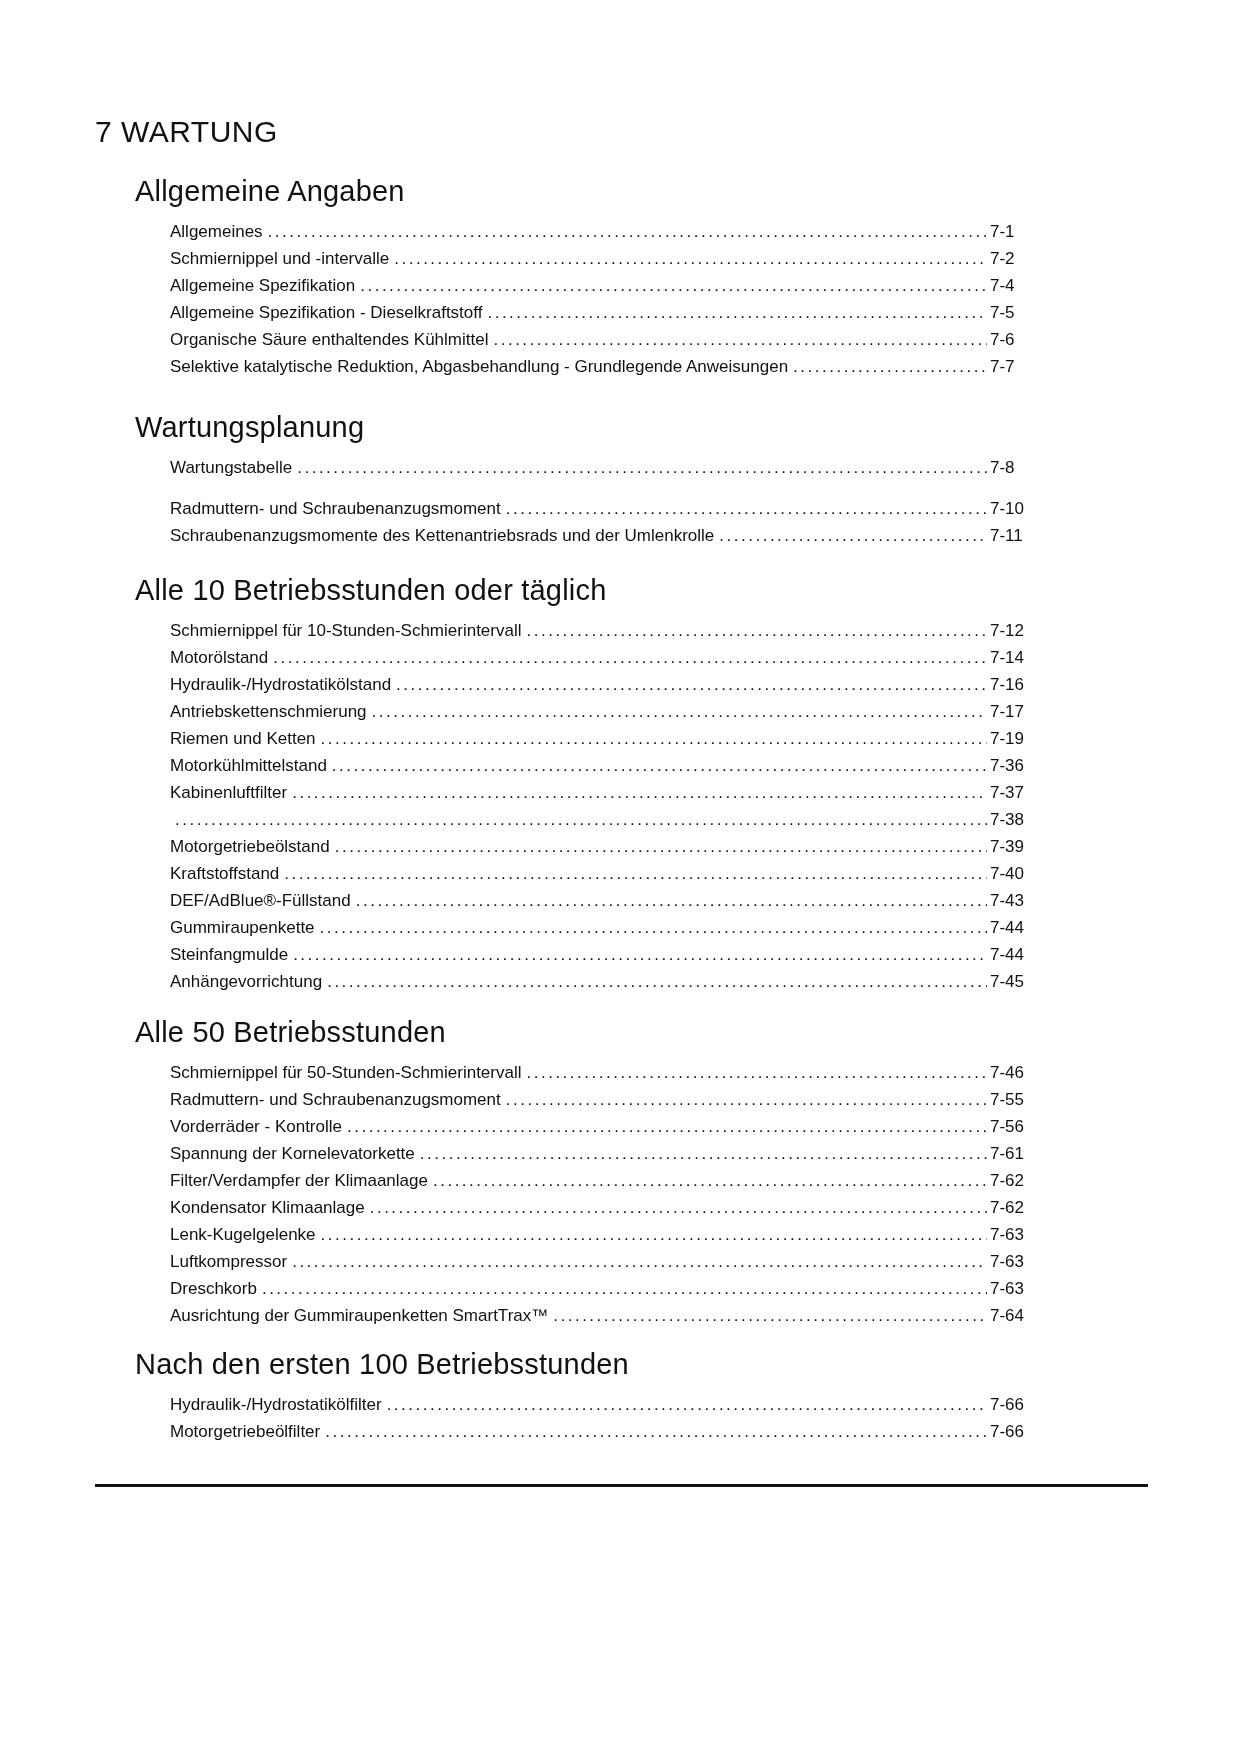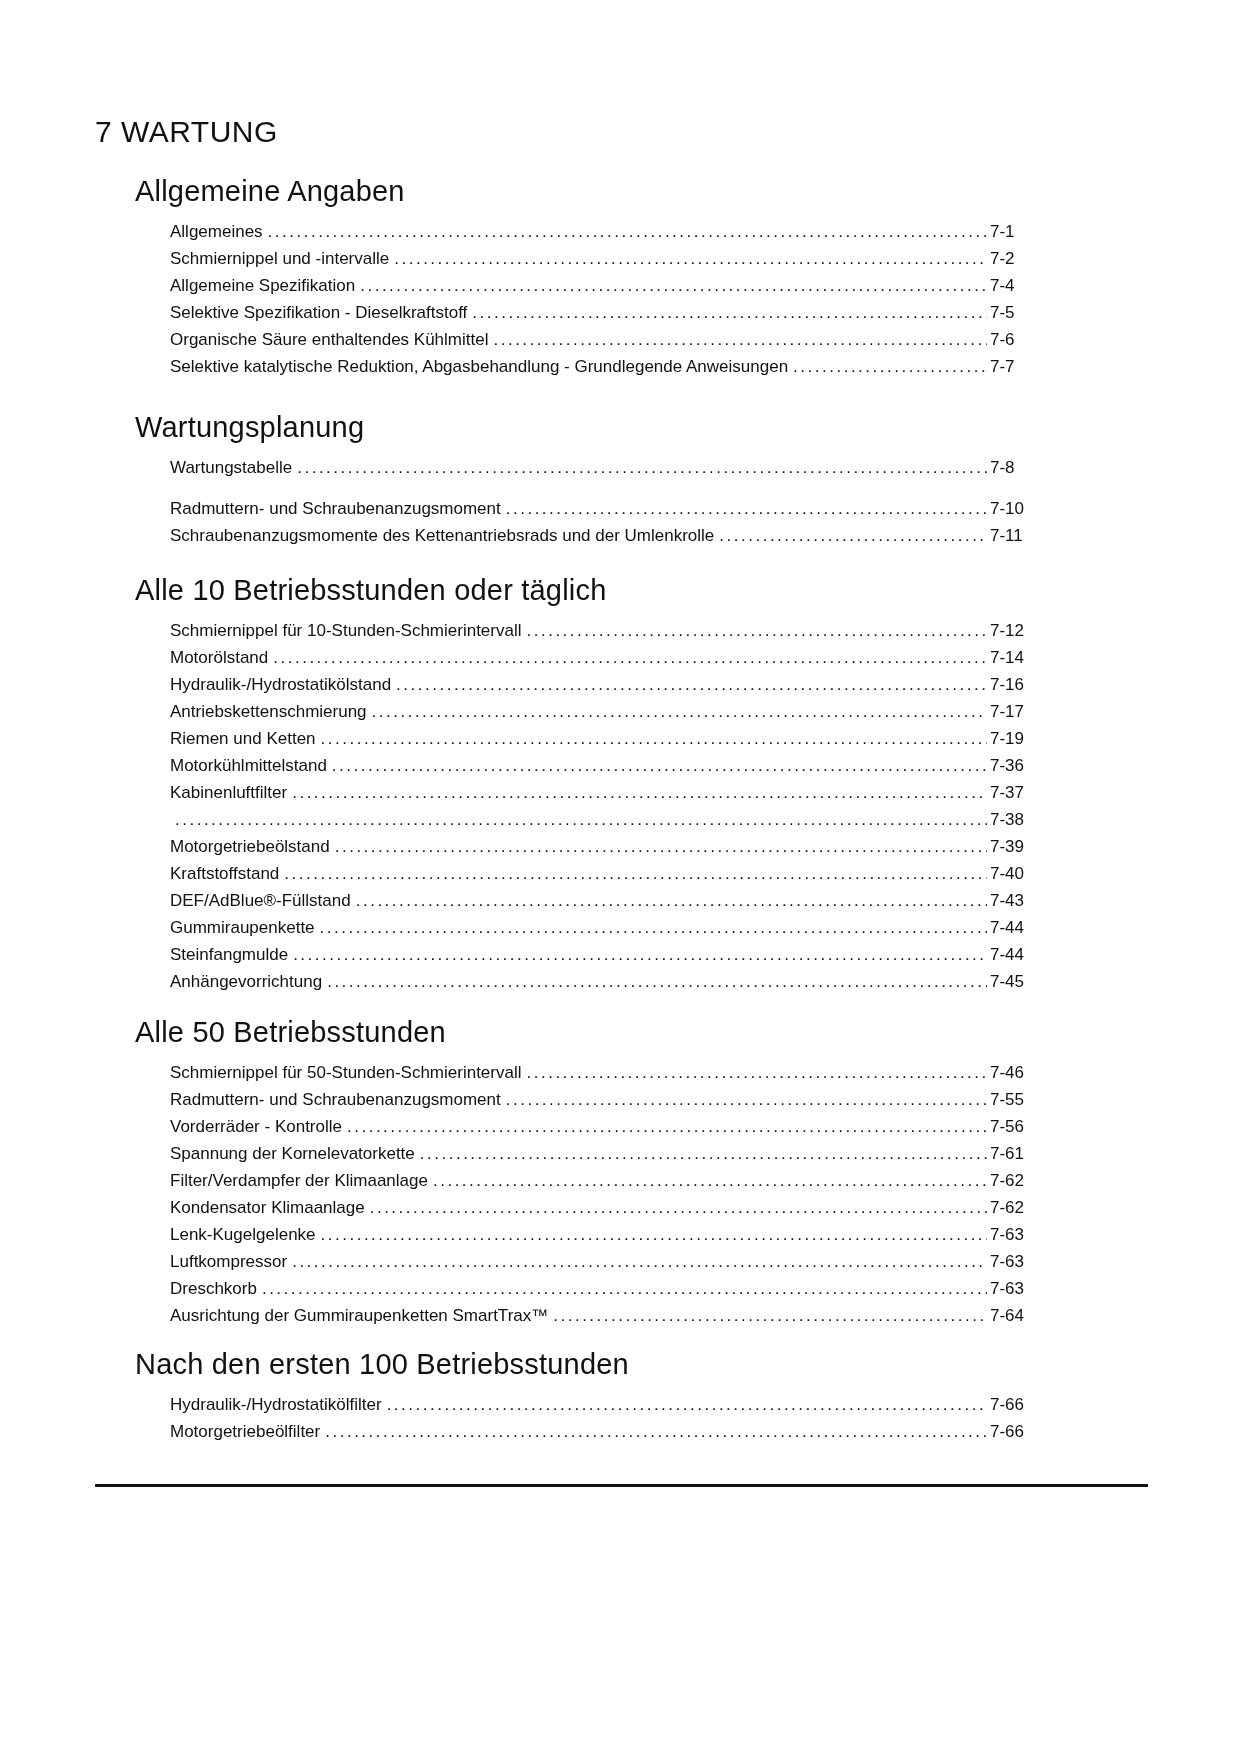--- a/index.html
+++ b/index.html
@@ -97,21 +97,21 @@
             <span class="entry-label">Schmiernippel und -intervalle</span>
             <span class="leader" aria-hidden="true">............................................................................................................................................................................................................................</span>
             <span class="entry-page">7-2</span>
           </div>
           <div class="toc-entry">
             <span class="entry-label">Allgemeine Spezifikation</span>
             <span class="leader" aria-hidden="true">............................................................................................................................................................................................................................</span>
             <span class="entry-page">7-4</span>
           </div>
           <div class="toc-entry">
-            <span class="entry-label">Selektive Spezifikation - Dieselkraftstoff</span>
+            <span class="entry-label">Allgemeine Spezifikation - Dieselkraftstoff</span>
             <span class="leader" aria-hidden="true">............................................................................................................................................................................................................................</span>
             <span class="entry-page">7-5</span>
           </div>
           <div class="toc-entry">
             <span class="entry-label">Organische Säure enthaltendes Kühlmittel</span>
             <span class="leader" aria-hidden="true">............................................................................................................................................................................................................................</span>
             <span class="entry-page">7-6</span>
           </div>
           <div class="toc-entry">
             <span class="entry-label">Selektive katalytische Reduktion, Abgasbehandlung - Grundlegende Anweisungen</span>

